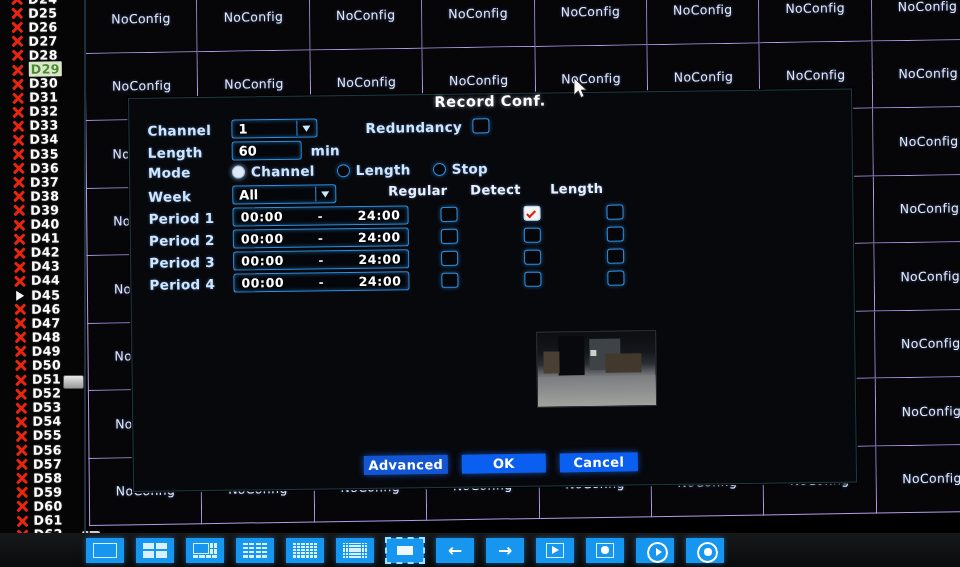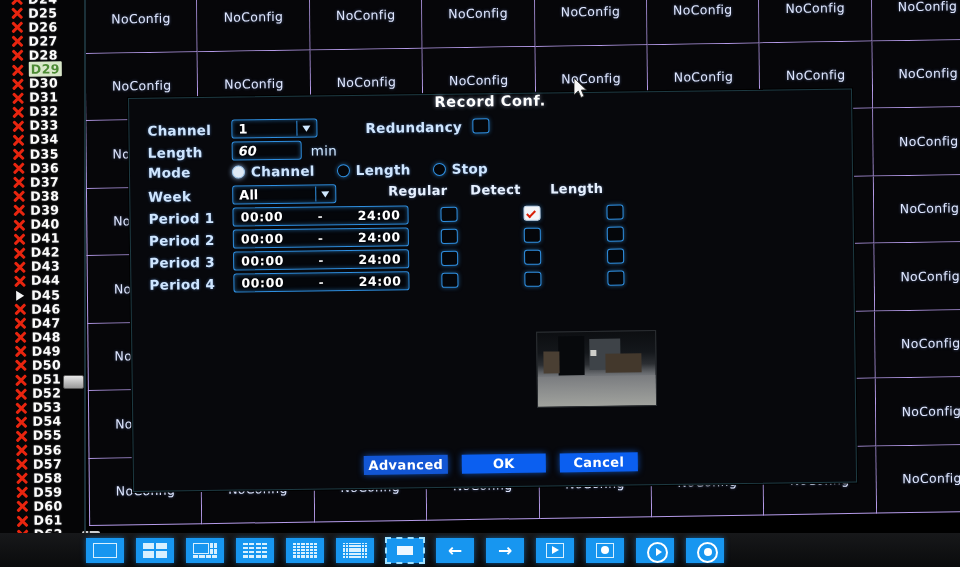--- a/index.html
+++ b/index.html
@@ -507,24 +507,24 @@
         <span class="arrowbox">
             <i class="caret"></i>
           </span>
       </div>
       <span class="flabel" style="margin-left:48px;">Redundancy</span>
       <span class="cbx" style="margin-left:10px;"></span>
     </div>
 
     <div class="frow" style="left:18px;top:44px;">
       <span class="flabel" style="width:84px;">Length</span>
-      <div class="textbox" style="width:56px;font-style:italic;">
+      <div class="textbox" style="width:56px;">
         <span class="fvalue">60</span>
       </div>
-      <span class="flabel" style="margin-left:9px;font-weight:normal;">min</span>
+      <span class="flabel" style="margin-left:9px;font-weight:bold;">min</span>
     </div>
 
     <div class="frow" style="left:18px;top:66px;">
       <span class="flabel" style="width:84px;">Mode</span>
       <span class="radio on"></span>
       <span class="flabel">Channel</span>
       <span class="radio" style="margin-left:22px;"></span>
       <span class="flabel">Length</span>
       <span class="radio" style="margin-left:22px;"></span>
       <span class="flabel">Stop</span>

